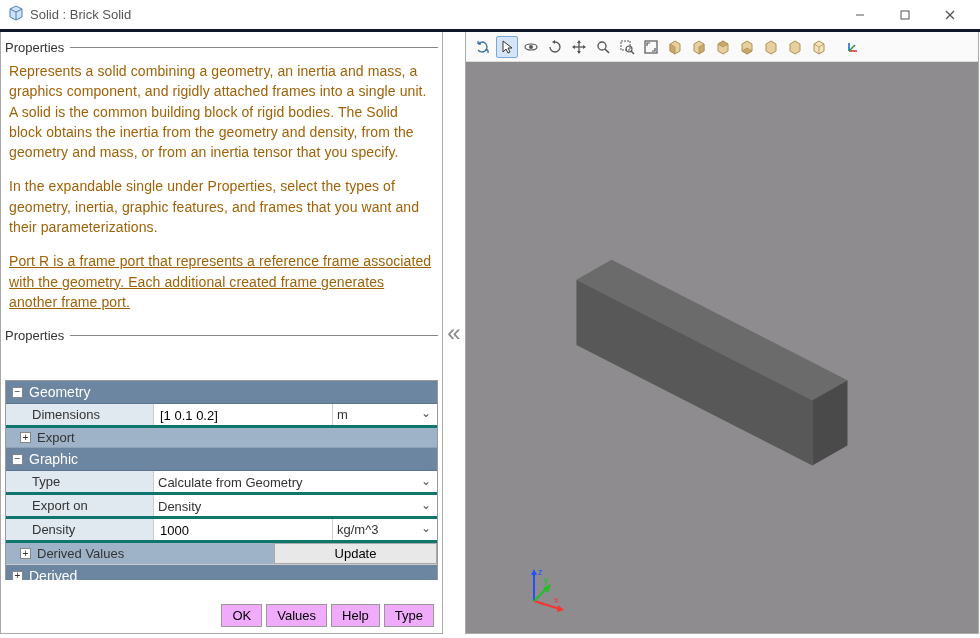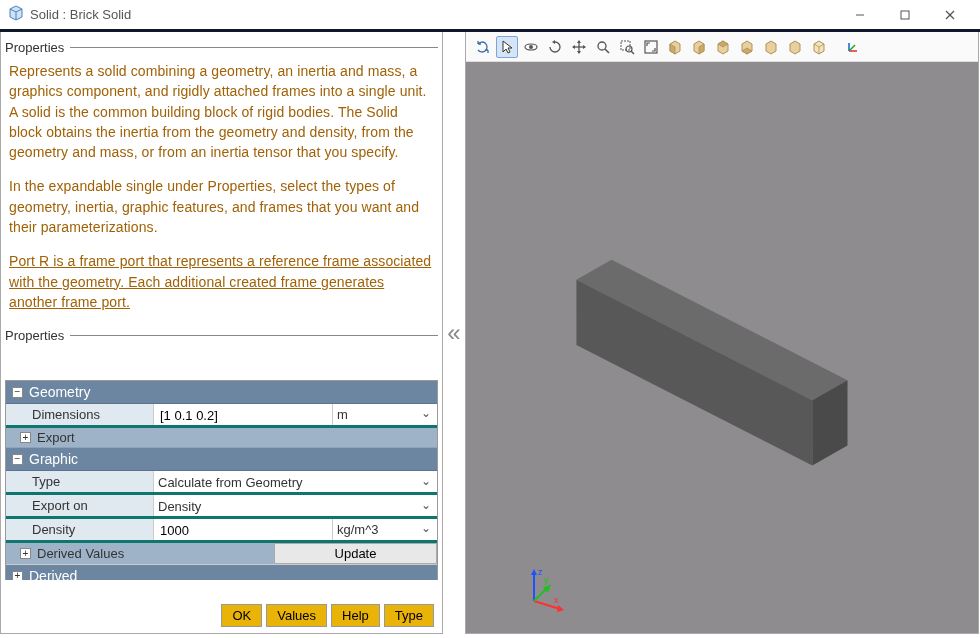--- a/index.html
+++ b/index.html
@@ -220,21 +220,21 @@
   }
   .bottom-buttons {
     padding: 6px 4px 2px 4px;
     display: flex;
     justify-content: flex-end;
     gap: 4px;
   }
   .bottom-buttons button {
     font-size: 13px;
     padding: 3px 10px;
-    background: #eab308;
+    background: #f0abfc;
     border: 1px solid #999;
     font-family: inherit;
   }
   .divider-handle {
     width: 22px;
     display: flex;
     align-items: center;
     justify-content: center;
     color: #888;
     font-size: 24px;

